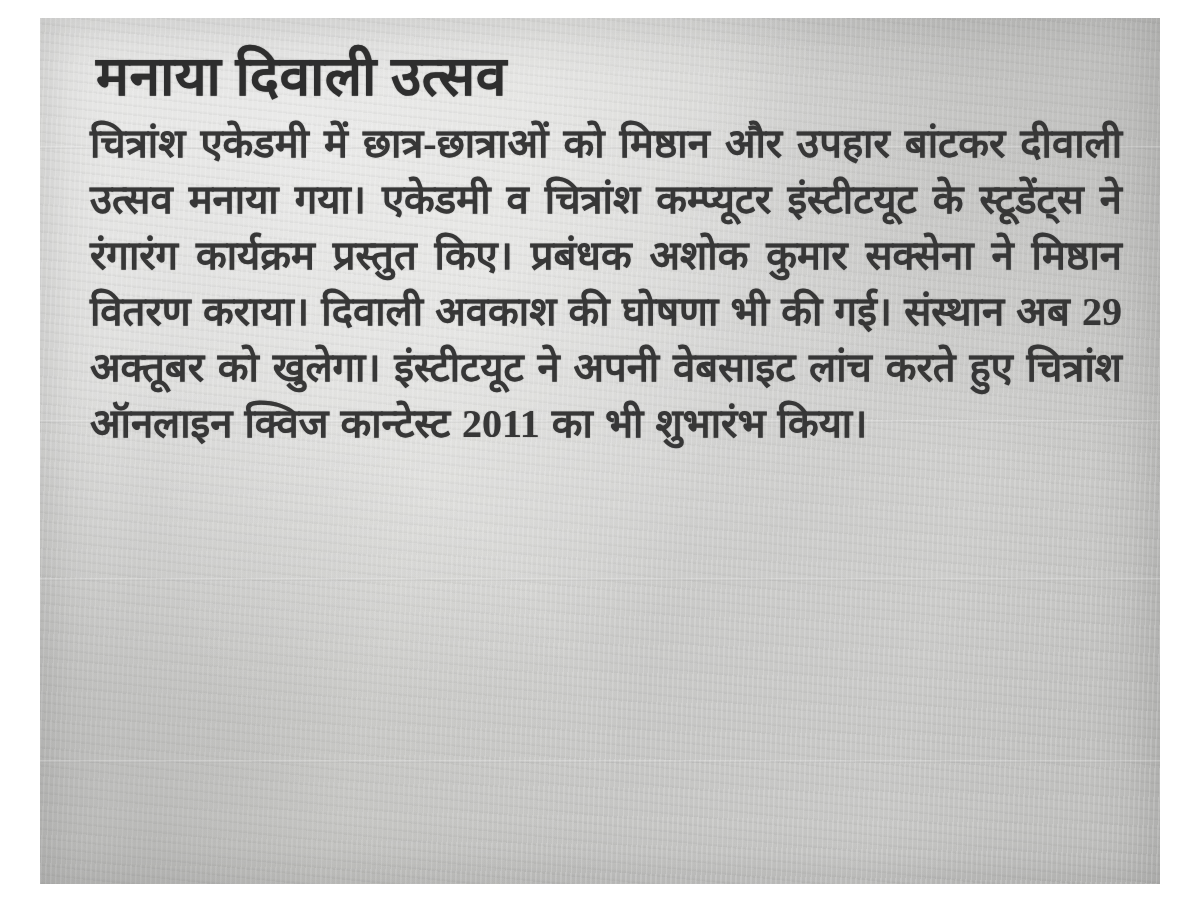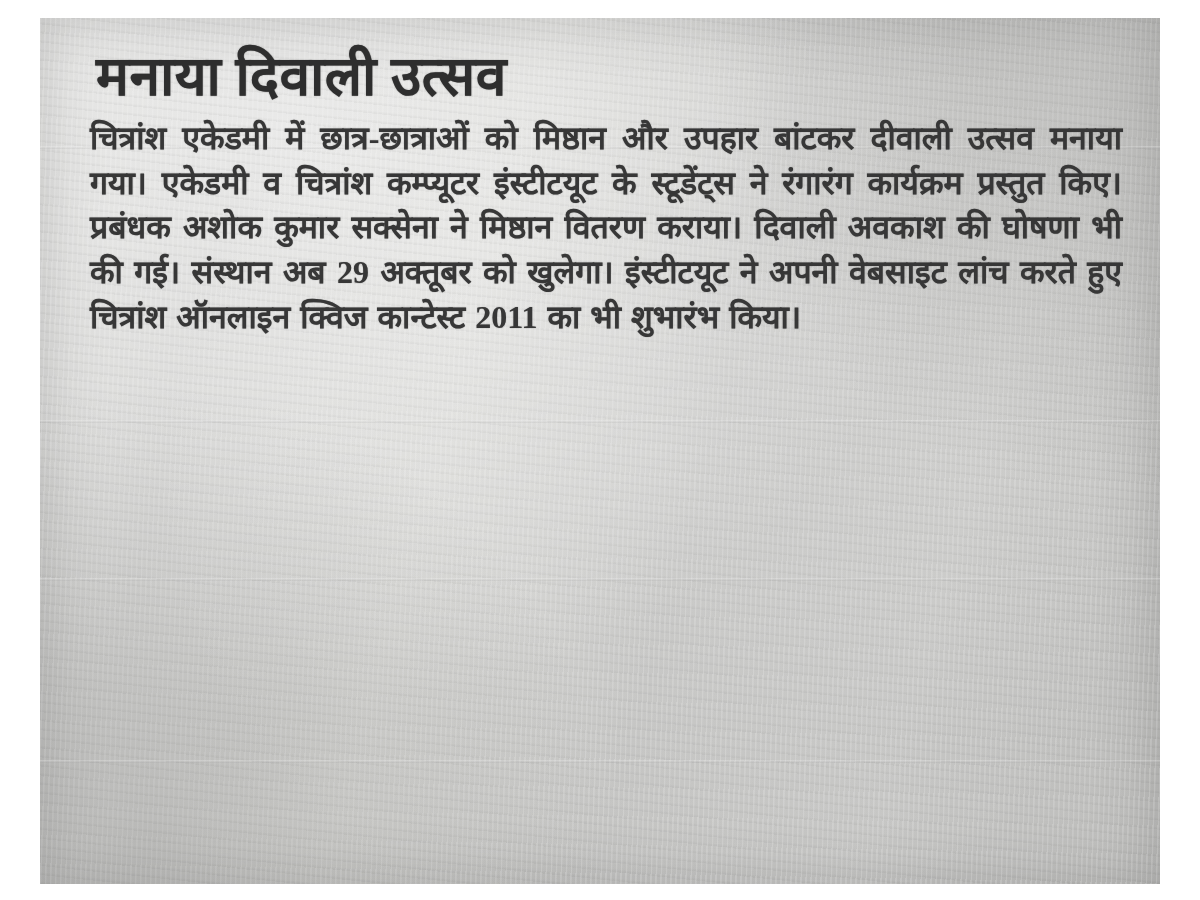--- a/index.html
+++ b/index.html
@@ -68,21 +68,21 @@
     line-height: 1.05;
     color: #2e2e2e;
     letter-spacing: 0.5px;
     text-shadow: 0 0 1.2px rgba(60,60,60,0.65), 0.5px 0.4px 0 rgba(120,120,120,0.35);
     margin: 0 0 10px 12px;
     white-space: nowrap;
   }
 
   .body-text {
     font-family: "Liberation Serif", "DejaVu Serif", serif;
-    font-size: 32px;
+    font-size: 40px;
     font-weight: bold;
     line-height: 1.40;
     color: #373737;
     text-align: justify;
     text-justify: inter-word;
     word-spacing: 2px;
     text-shadow: 0 0 1.1px rgba(70,70,70,0.6);
     margin: 0 4px 0 6px;
   }
   .body-text p {

